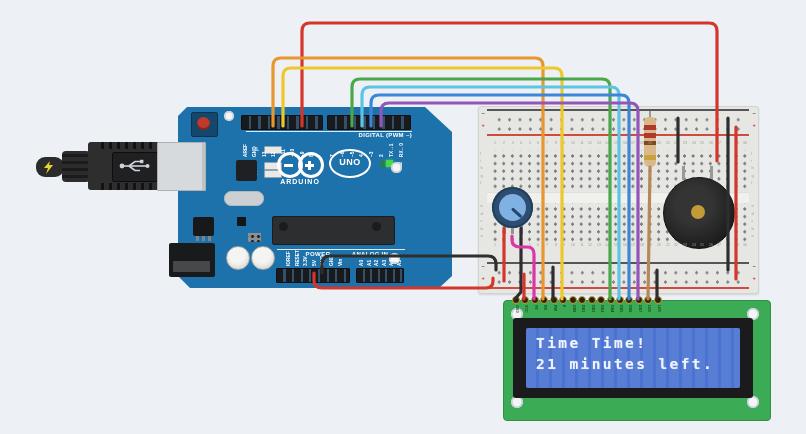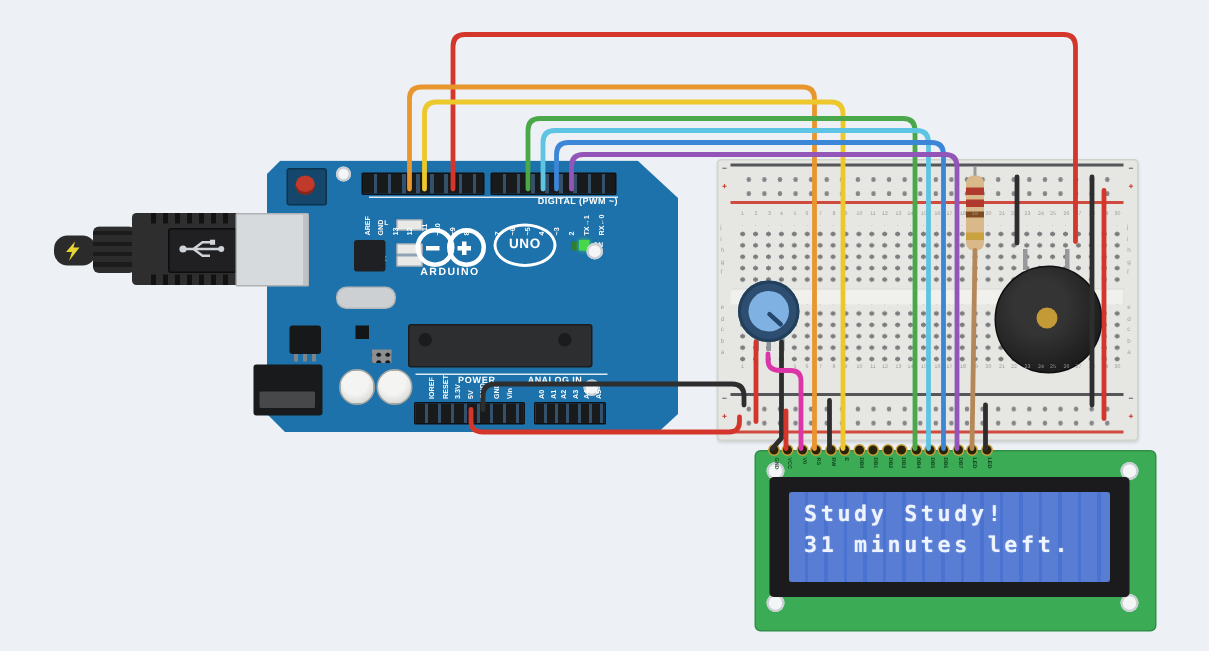--- a/index.html
+++ b/index.html
@@ -165,22 +165,22 @@
               background:radial-gradient(circle at 42% 38%,#343434 30%,#1c1c1c 75%);border:1px solid #101010;"></div>
   <div class="abs" style="left:691px;top:205px;width:14px;height:14px;border-radius:50%;background:#c49a36;"></div>
 
   <div id="lcdboard" class="abs"></div>
   <div class="abs hole" style="left:511px;top:308px;width:12px;height:12px;"></div>
   <div class="abs hole" style="left:747px;top:308px;width:12px;height:12px;"></div>
   <div class="abs hole" style="left:511px;top:396px;width:12px;height:12px;"></div>
   <div class="abs hole" style="left:747px;top:396px;width:12px;height:12px;"></div>
   <div id="lcdbezel" class="abs"></div>
   <div id="lcdscreen" class="abs"></div>
-  <div id="lcdtext" class="abs"><span>Study Study!</span>
-<span>31 minutes left.</span></div>
+  <div id="lcdtext" class="abs"><span>Time Time!</span>
+<span>21 minutes left.</span></div>
 
   <svg id="wires" class="abs" viewBox="0 0 806 434">
       <path d="M 302,126 L 302,31 Q 302,23 310,23 L 709,23 Q 717,23 717,31 L 717,161" stroke="#d4362b" stroke-width="3.2" fill="none" stroke-linecap="round"></path>
       <path d="M 273,126 L 273,66 Q 273,58 281,58 L 535,58 Q 543,58 543,66 L 543,299" stroke="#e8962e" stroke-width="3.2" fill="none" stroke-linecap="round"></path>
       <path d="M 283,126 L 283,76 Q 283,68 291,68 L 554,68 Q 562,68 562,76 L 562,299" stroke="#edc82c" stroke-width="3.2" fill="none" stroke-linecap="round"></path>
       <path d="M 352,126 L 352,87 Q 352,79 360,79 L 602,79 Q 610,79 610,87 L 610,299" stroke="#4aa84a" stroke-width="3.2" fill="none" stroke-linecap="round"></path>
       <path d="M 362,126 L 362,95 Q 362,87 370,87 L 611,87 Q 619,87 619,95 L 619,299" stroke="#5ec4e4" stroke-width="3.2" fill="none" stroke-linecap="round"></path>
       <path d="M 371,126 L 371,103 Q 371,95 379,95 L 621,95 Q 629,95 629,103 L 629,299" stroke="#3c86d8" stroke-width="3.2" fill="none" stroke-linecap="round"></path>
       <path d="M 381,126 L 381,111 Q 381,103 389,103 L 630,103 Q 638,103 638,111 L 638,299" stroke="#9355b8" stroke-width="3.2" fill="none" stroke-linecap="round"></path>
       <path d="M 314,273 L 314,281 Q 314,288 322,288 L 486,288 Q 493,288 493,281 L 493,278" stroke="#d4362b" stroke-width="3.2" fill="none" stroke-linecap="round"></path>

